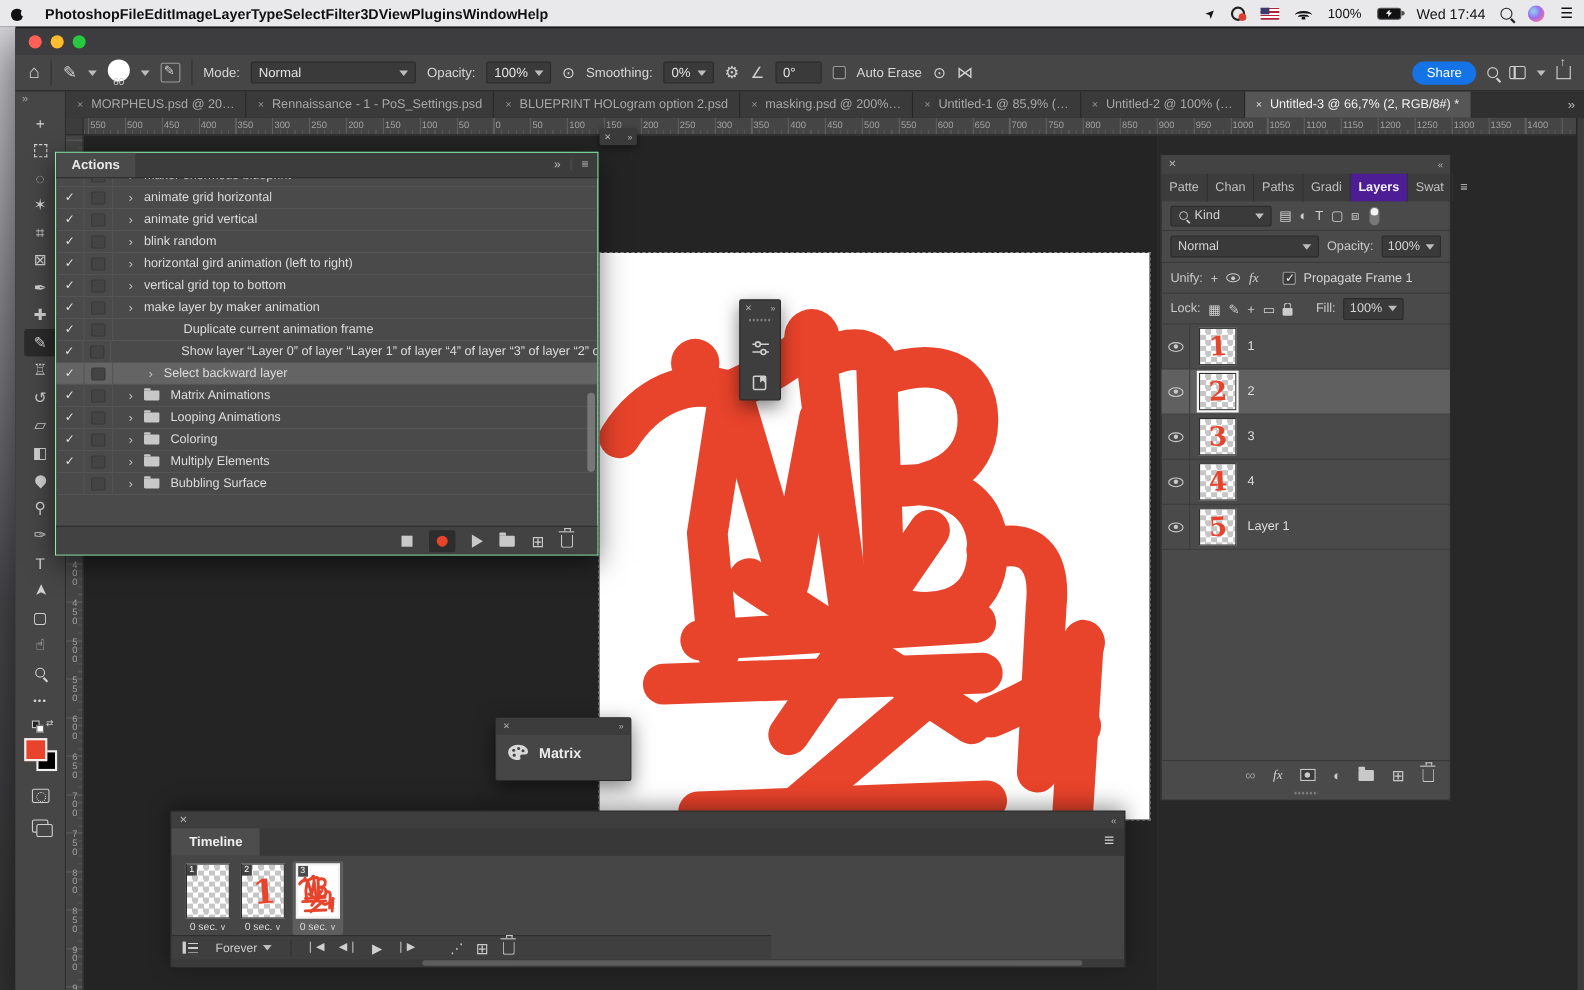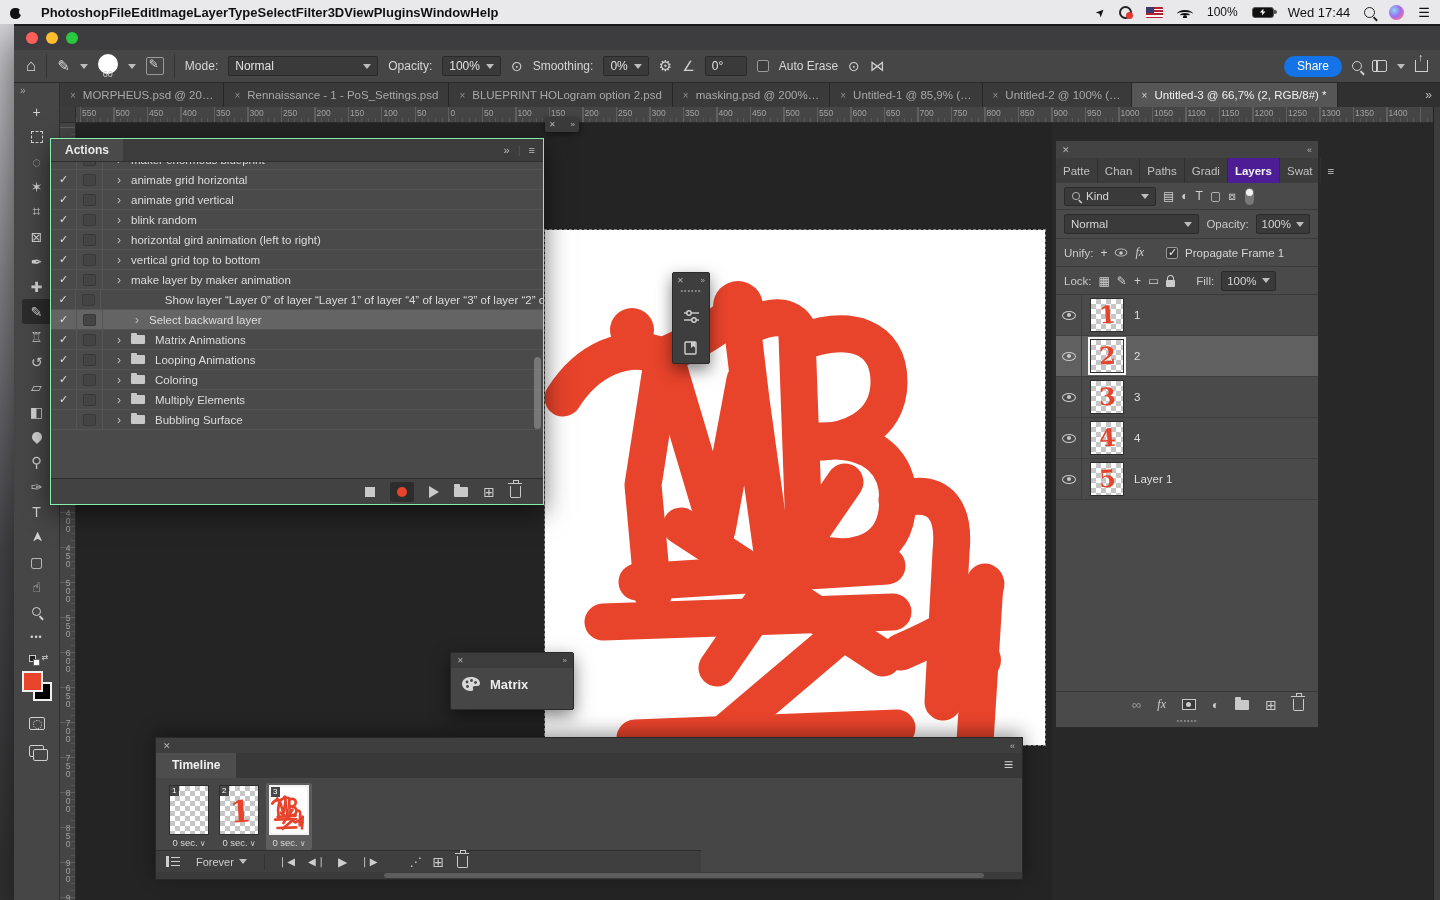--- a/index.html
+++ b/index.html
@@ -567,20 +567,26 @@
           <span class="acheck on"></span>
           <span class="amodal"></span>
           <span class="achev">›</span>
 
           <span class="albl">make layer by maker animation</span>
         </div><div class="arow ind3">
           <span class="acheck on"></span>
           <span class="amodal"></span>
           <span class="achev hide">›</span>
 
+          <span class="albl">Duplicate current animation frame</span>
+        </div><div class="arow ind3">
+          <span class="acheck on"></span>
+          <span class="amodal"></span>
+          <span class="achev hide">›</span>
+
           <span class="albl">Show layer “Layer 0” of layer “Layer 1” of layer “4” of layer “3” of layer “2” o…</span>
         </div><div class="arow selected ind2">
           <span class="acheck on"></span>
           <span class="amodal"></span>
           <span class="achev">›</span>
 
           <span class="albl">Select backward layer</span>
         </div><div class="arow">
           <span class="acheck on"></span>
           <span class="amodal"></span>

